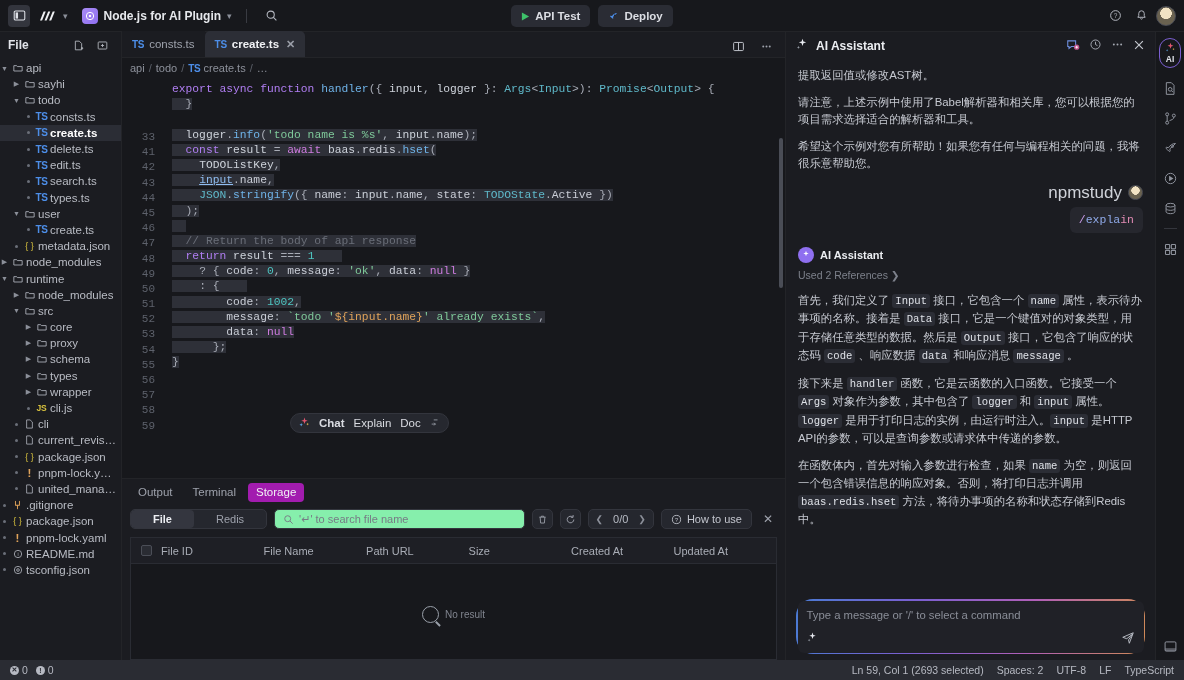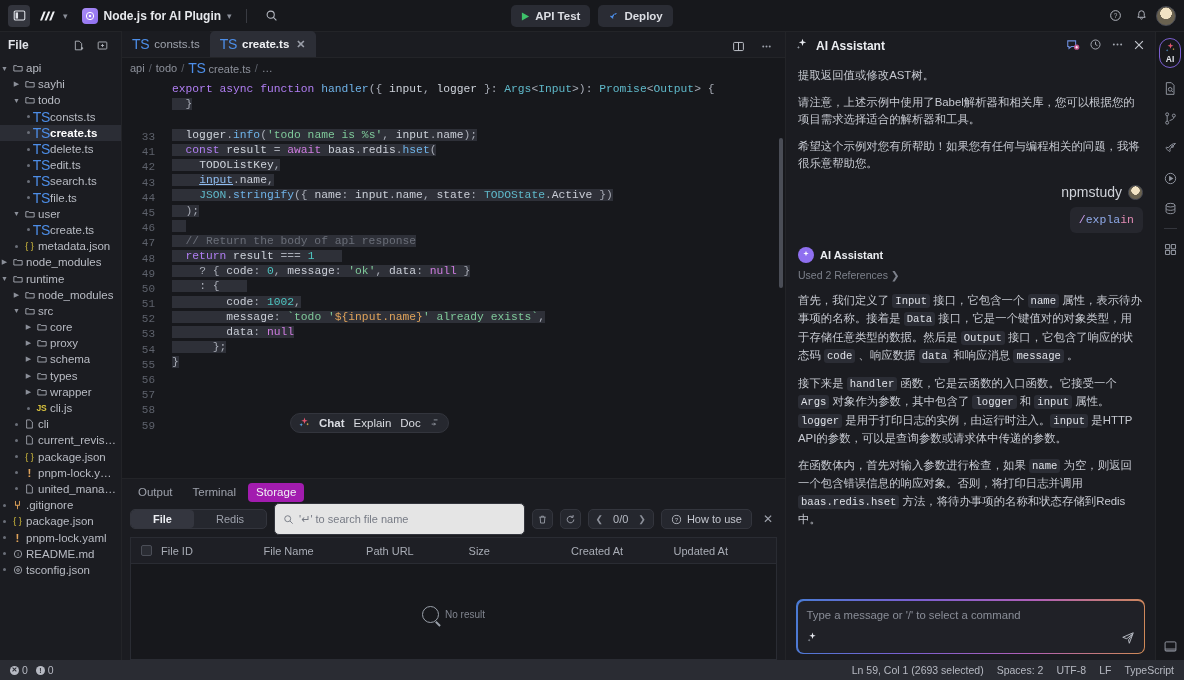--- a/index.html
+++ b/index.html
@@ -76,21 +76,21 @@
   .row {
     height:16.2px; display:flex; align-items:center; gap:3px;
     padding-right:4px; white-space:nowrap; cursor:pointer; position:relative;
     color:#b9bcc4;
   }
   .row.sel { background:#2b2d35; color:#fff; font-weight:bold; }
   .tw { width:9px; min-width:9px; display:flex; align-items:center; justify-content:center; color:#8b8f99; font-size:7px;}
   .fi { width:11px; min-width:11px; display:flex;align-items:center;justify-content:center; }
   .lbl { overflow:hidden; text-overflow:ellipsis; }
   .dot { width:3px;height:3px;border-radius:50%;background:#6b6f79; }
-  .ts-tag { color:#4d8ee8; font-size:14px; font-weight:normal; letter-spacing:-0.3px;}
+  .ts-tag { color:#4d8ee8; font-size:10px; font-weight:bold; letter-spacing:-0.3px;}
   .js-tag { color:#d8c23e; font-size:8.5px; font-weight:bold; letter-spacing:-0.3px;}
   .br-tag { color:#d8c23e; font-size:9px; }
 
   
   .editorcol { flex:1; min-width:0; display:flex; flex-direction:column; background:#17181c; }
   .tabbar {
     height:26px; min-height:26px; display:flex; align-items:flex-end;
     background:#1b1c21; border-bottom:1px solid #232428; position:relative;
   }
   .tab {
@@ -166,21 +166,21 @@
 
   .bp-toolbar { height:28px; display:flex; align-items:center; gap:7px; padding:0 8px; }
   .seg {
     display:flex; background:#25272e; border:1px solid #33353d; border-radius:5px; overflow:hidden; height:20px;
   }
   .seg div {
     padding:0 22px; display:flex;align-items:center; font-size:11px; color:#9ea2ac; cursor:pointer;
   }
   .seg div.on { background:#34363f; color:#eceef2; font-weight:bold; border-radius:4px;}
   .searchbox {
-    flex:1; height:32px; background:#e5e5e5; border:1px solid #33353d; border-radius:5px;
+    flex:1; height:20px; background:#86efac; border:1px solid #33353d; border-radius:5px;
     display:flex; align-items:center; gap:5px; padding:0 8px; color:#777b85; font-size:11px;
   }
   .sq-btn {
     width:21px;height:20px; background:#25272e; border:1px solid #33353d; border-radius:5px;
     display:flex;align-items:center;justify-content:center; color:#9ea2ac; cursor:pointer;
   }
   .pager {
     height:20px; background:#25272e; border:1px solid #33353d; border-radius:5px;
     display:flex; align-items:center; gap:10px; padding:0 7px; font-size:11px; color:#b8bcc5; cursor:default;
   }
@@ -205,39 +205,39 @@
     border-left:1px solid #232428; display:flex; flex-direction:column;
   }
   .ai-head {
     height:28px; display:flex; align-items:center; gap:7px; padding:0 10px;
   }
   .ai-title { font-size:12px; font-weight:bold; color:#eceef2; }
   .ai-head-actions { margin-left:auto; display:flex; align-items:center; gap:9px; color:#a4a8b1; }
   .ai-body { flex:1; overflow:hidden; padding:0 12px; font-size:11.4px; line-height:17.5px; color:#c6c9d1; }
   .para { margin-bottom:9px; }
   .userline { display:flex; align-items:center; justify-content:flex-end; gap:6px; margin:11px 0 6px 0;}
-  .uname { font-size:14px; color:#cfd2d9;text-align:center; }
+  .uname { font-size:17px; color:#cfd2d9;text-align:center; }
   .uav { width:15px;height:15px;border-radius:50%;
         background: radial-gradient(circle at 50% 35%, #f2e3c4 0 38%, #6a6250 40% 100%); border:1px solid #4a4c55;}
   .cmdbubble {
     margin-left:auto; width:fit-content; background:#26272e; border-radius:6px;
     padding:4px 9px; font-family:"Liberation Mono", monospace; font-size:11.5px;
   }
   .cmdbubble .c1{color:#c79be8;} .cmdbubble .c2{color:#8fa9e8;} .cmdbubble .c3{color:#e28bb4;}
   .airow { display:flex; align-items:center; gap:6px; margin:14px 0 3px 0; }
   .ai-av { width:16px;height:16px;border-radius:50%;background:#8f6ff0;display:flex;align-items:center;justify-content:center;font-size:8px;}
   .ai-name { font-size:11px; font-weight:bold; color:#eceef2;}
   .refs { font-size:10.5px; color:#7d818b; margin-bottom:7px; cursor:pointer; }
   code.inl {
     background:#2b2d35; border-radius:3px; padding:1px 3px;
     font-family:"Liberation Mono", monospace; font-size:10.6px; color:#dfe2e8;
   }
   .composer { padding:8px 10px 6px 10px; }
   .composer-inner {
-    border-radius:7px; padding:1.5px;
+    border-radius:17px; padding:1.5px;
     background: linear-gradient(100deg,#4a7bd4,#7a5fd0,#b05fb8,#d08a55);
   }
   .composer-box {
     background:#202127; border-radius:6px; padding:8px 9px 5px 9px; height:52px;
     display:flex; flex-direction:column;
   }
   .ph { font-size:11.3px; color:#8a8e98; }
   .composer-bottom { margin-top:auto; display:flex; align-items:center; }
   .send { margin-left:auto; color:#b8bcc5; }
 
@@ -451,21 +451,21 @@
           </div>
           <div class="row">
             <span style="width:9px;min-width:9px;"></span>
             <span style="width:9px;min-width:9px;"></span>
             <span class="tw">
               <span class="dot"></span>
             </span>
             <span class="fi">
               <span class="ts-tag">TS</span>
             </span>
-            <span class="lbl">file.ts</span>
+            <span class="lbl">types.ts</span>
           </div>
           <div class="row">
             <span style="width:9px;min-width:9px;"></span>
             <span class="tw">▼</span>
             <span class="fi">
               <svg width="10" height="10" viewBox="0 0 12 12">
                 <path d="M1 3.2h3.4l.9 1.1H11v5.3H1z" fill="none" stroke="#b3b7c0" stroke-width="1"></path>
               </svg>
             </span>
             <span class="lbl">user</span>

